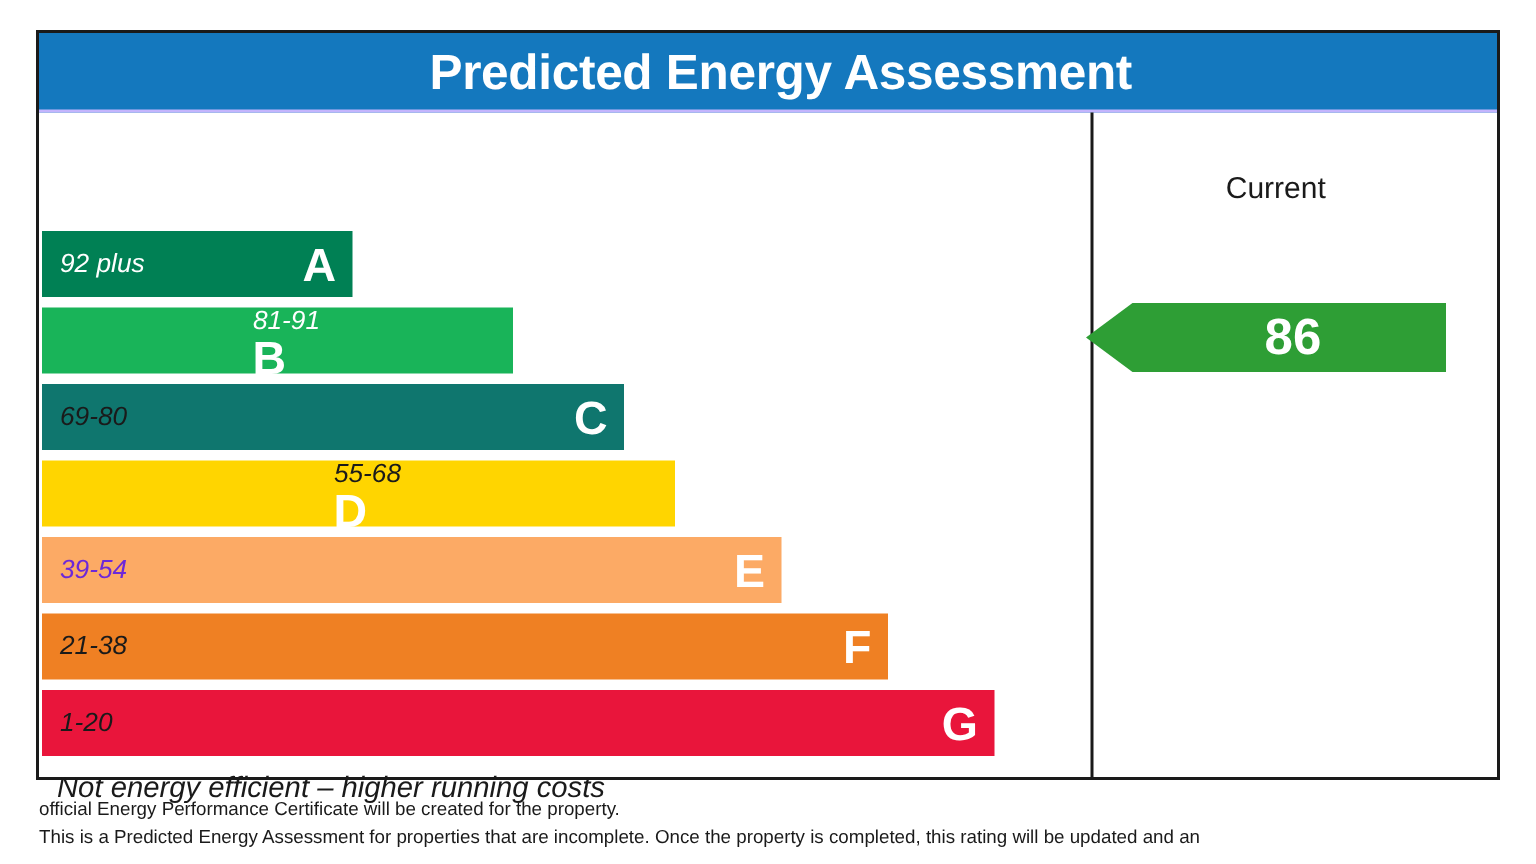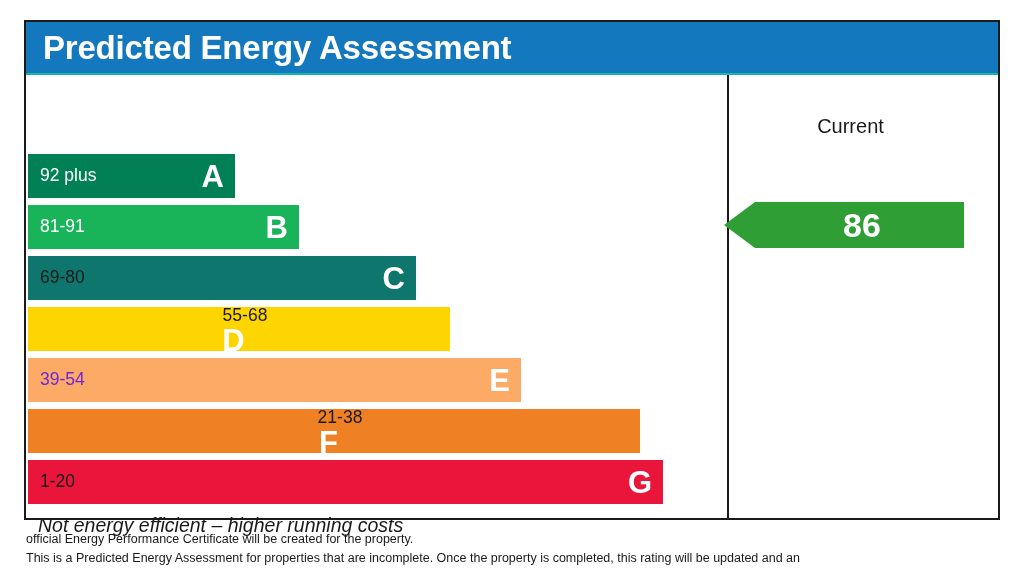--- a/index.html
+++ b/index.html
@@ -35,23 +35,24 @@
 
   
   .title-bar {
     position: absolute;
     left: 0;
     top: 0;
     width: 100%;
     height: 53px;
     background: #1478be;
     box-sizing: border-box;
-    border-bottom: 2px solid #14b8a6;
+    border-bottom: 2px solid #c4b5fd;
     display: flex;
     align-items: center;
+    justify-content: center;
   }
   .title-text {
     color: #ffffff;
     font-size: 33px;
     font-weight: bold;
     letter-spacing: -0.2px;
     padding-left: 17px;
     line-height: 1;
   }
 
@@ -111,20 +112,21 @@
     position: absolute;
     left: 0;
     top: 0;
     height: 44px;
     box-sizing: border-box;
     display: flex;
     align-items: center;
     justify-content: space-between;
   }
   .band-range {
+    font-style: italic;
     font-size: 17.5px;
     padding-left: 12px;
     line-height: 1;
     white-space: nowrap;
   }
   .band-letter {
     font-size: 31px;
     font-weight: bold;
     color: #ffffff;
     padding-right: 11px;
@@ -212,21 +214,21 @@
         <div class="bands">
 
           <div class="band-row">
             <div class="band-bar" style="width:207px;background:#008054;">
               <span class="band-range" style="color:#ffffff;">92 plus</span>
               <span class="band-letter">A</span>
             </div>
           </div>
 
           <div class="band-row">
-            <div class="band-bar" style="width:271px;background:#19b459;">
+            <div class="band-bar" style="width:314px;background:#19b459;flex-direction:column;">
               <span class="band-range" style="color:#ffffff;">81-91</span>
               <span class="band-letter">B</span>
             </div>
           </div>
 
           <div class="band-row">
             <div class="band-bar" style="width:388px;background:#0f766e;">
               <span class="band-range" style="color:#1a1a1a;">69-80</span>
               <span class="band-letter">C</span>
             </div>
@@ -240,21 +242,21 @@
           </div>
 
           <div class="band-row">
             <div class="band-bar" style="width:493px;background:#fcaa65;">
               <span class="band-range" style="color:#6d28d9;">39-54</span>
               <span class="band-letter">E</span>
             </div>
           </div>
 
           <div class="band-row">
-            <div class="band-bar" style="width:612px;background:#ef8023;flex-direction:column;">
+            <div class="band-bar" style="width:564px;background:#ef8023;">
               <span class="band-range" style="color:#1a1a1a;">21-38</span>
               <span class="band-letter">F</span>
             </div>
           </div>
 
           <div class="band-row">
             <div class="band-bar" style="width:635px;background:#e9153b;">
               <span class="band-range" style="color:#1a1a1a;">1-20</span>
               <span class="band-letter">G</span>
             </div>

